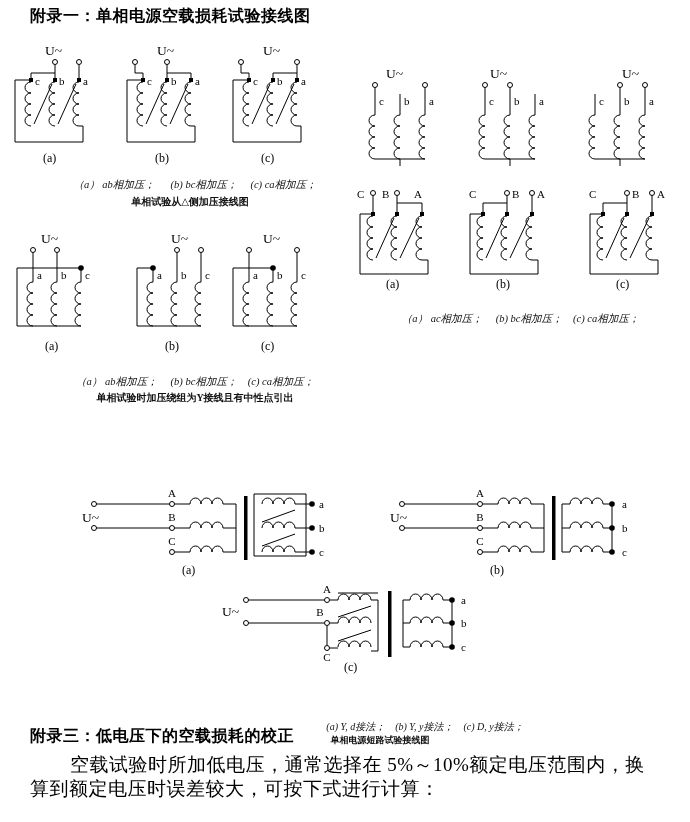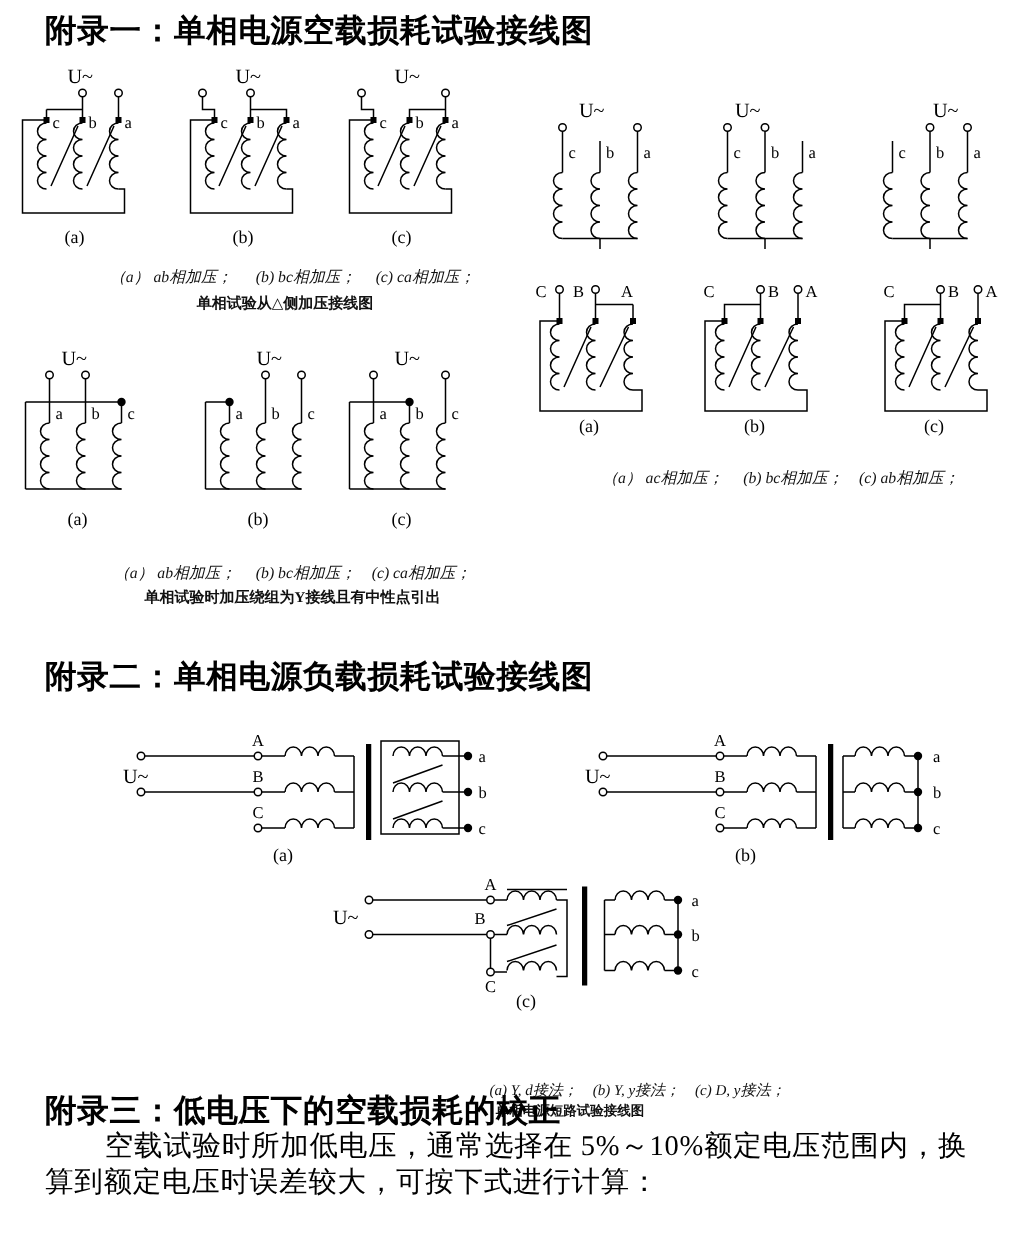--- a/index.html
+++ b/index.html
@@ -1,19 +1,19 @@
 <!DOCTYPE html>
 <html><head>
 <meta charset="utf-8">
 <style>
   html,body{margin:0;padding:0;background:#fff;}
   .page{position:relative;width:690px;height:822px;background:#fff;overflow:hidden;
         font-family:"Liberation Serif","DejaVu Serif",serif;color:#000;}
   .h1{position:absolute;font-family:"Liberation Sans","DejaVu Sans",sans-serif;
-      font-weight:bold;font-size:21px;letter-spacing:.5px;white-space:nowrap;}
+      font-weight:bold;font-size:16px;letter-spacing:.5px;white-space:nowrap;}
   .cap{position:absolute;text-align:center;font-size:10px;font-weight:bold;color:#111;white-space:pre;margin-top:32px;}
   .sub{position:absolute;text-align:center;font-size:10.5px;color:#111;white-space:pre;font-style:italic;}
   .para{position:absolute;font-size:19px;line-height:24px;letter-spacing:.5px;text-indent:2.1em;}
   svg.dg{position:absolute;overflow:visible;}
   .w{stroke:#000;stroke-width:1;fill:none;}
   .dot{fill:#000;stroke:none;}
   .term{fill:#fff;stroke:#000;stroke-width:1;}
   text{font-family:"Liberation Serif","DejaVu Serif",serif;fill:#000;}
   .u{font-size:13.5px;}
   .lbl{font-size:11px;}
@@ -311,23 +311,22 @@
       <path d="M21 32 H8 V92 H76 V78 H70"></path>
     </g>
     <g>
       <rect class="dot" x="19" y="30" width="4" height="4"></rect>
         <rect class="dot" x="43" y="30" width="4" height="4"></rect>
         <rect class="dot" x="68" y="30" width="4" height="4"></rect>
     </g>
     <text class="tag" x="34" y="106">(c)</text>
   </svg>
 
-  <div class="sub" style="left:358px;top:312px;width:325px">（a） ac相加压；     (b) bc相加压；    (c) ab相加压；</div>
-
-  <div class="h1" style="left:30px;top:437px">附录二：单相电源负载损耗试验接线图</div>
+  <div class="sub" style="left:358px;top:312px;width:325px">（a） ac相加压；     (b) bc相加压；    (c) ca相加压；</div>
+
 
   <svg class="dg" style="left:78px;top:482px" width="270" height="100" viewBox="0 0 270 100">
     <text class="u" x="4" y="40">U~</text>
     <g>
       <circle class="term" cx="16" cy="22" r="2.5"></circle>
         <circle class="term" cx="16" cy="46" r="2.5"></circle>
     </g>
     <g class="w">
       <path d="M18.5 22 H91.5 M18.5 46 H91.5 M96.5 22 H112 M96.5 46 H112 M96.5 70 H112 M145 22 H158 M145 46 H158 M145 70 H158 M158 22 V70"></path>
     </g>

